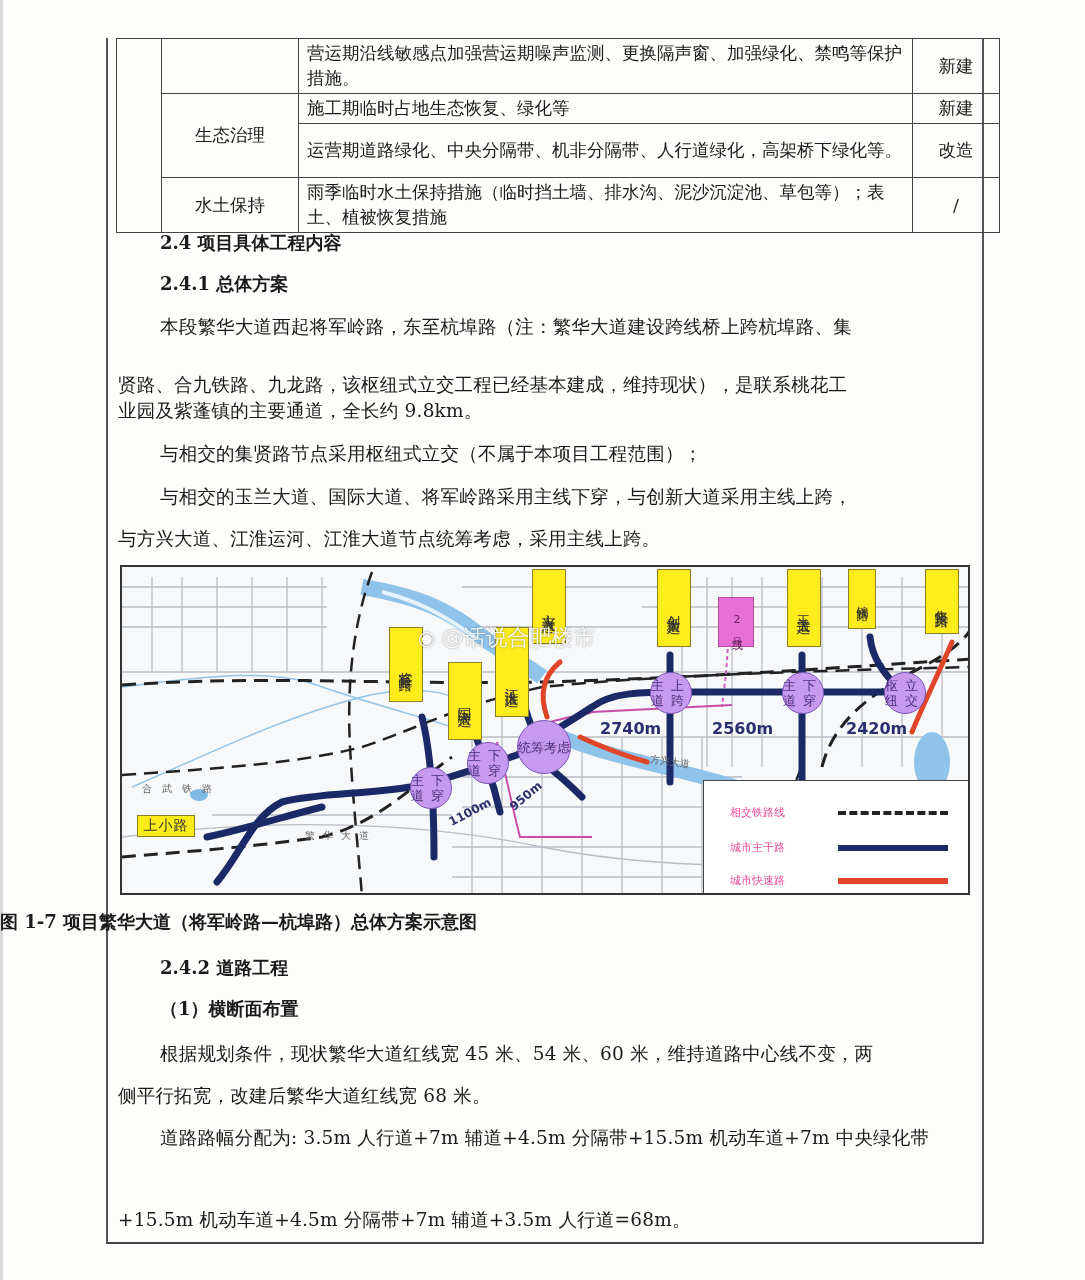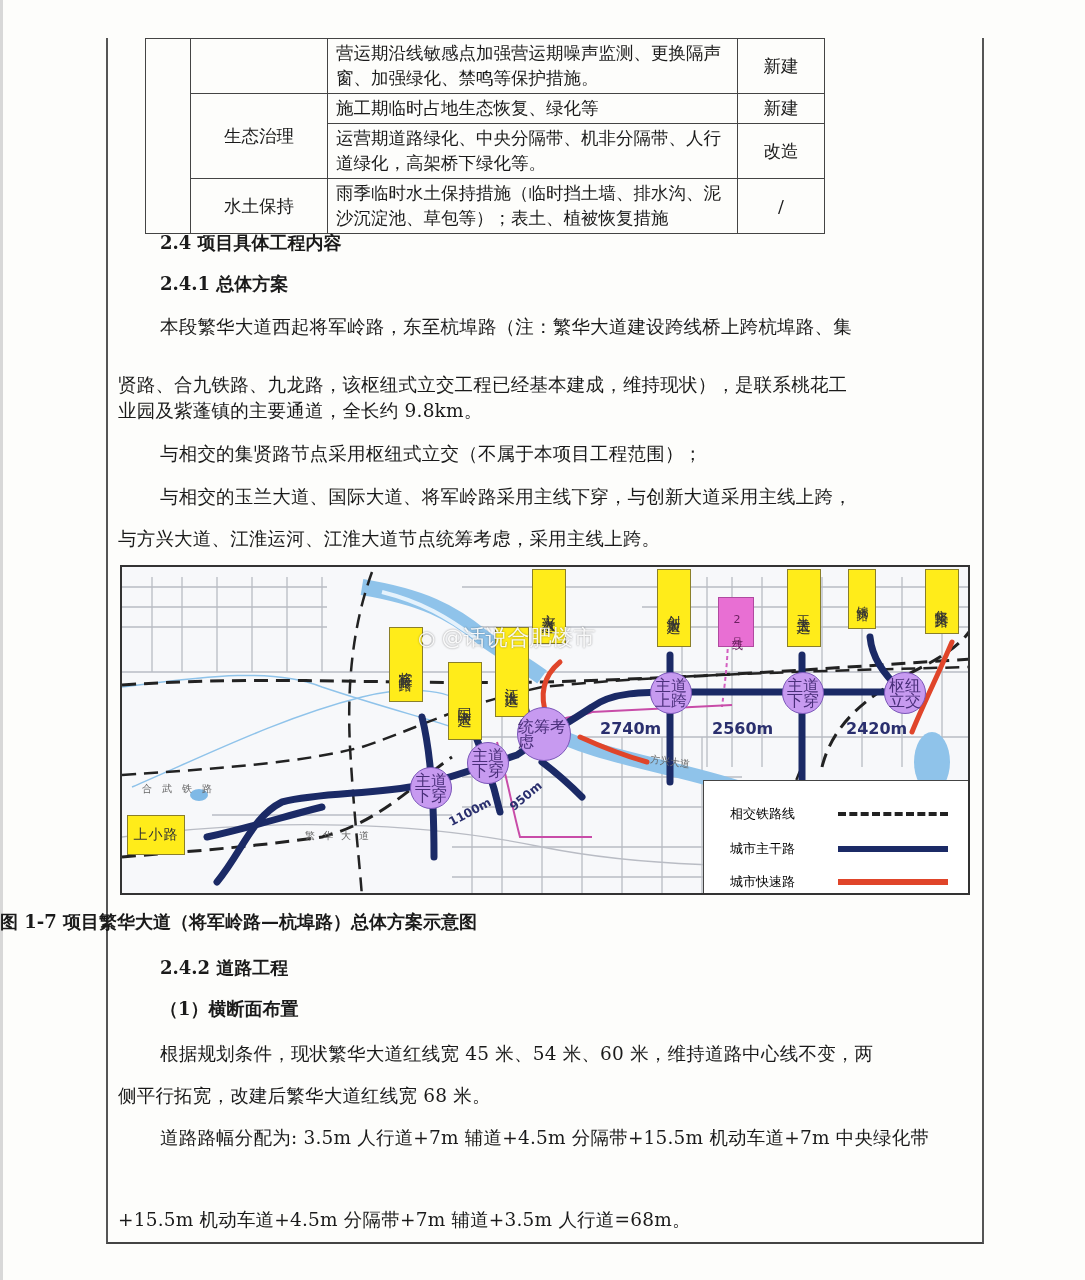--- a/index.html
+++ b/index.html
@@ -7,21 +7,21 @@
     width: 1085px; height: 1280px; background: #fdfdfb; position: relative; overflow: hidden;
     font-family: "DejaVu Serif", "Liberation Serif", serif; color: #1a1a1a;
   }
   .leftedge { position: absolute; left: 0; top: 0; width: 3px; height: 1280px; background: #d8d8d8; }
   .page-frame {
     position: absolute; left: 106px; top: 38px; width: 878px; height: 1206px;
     border-left: 2px solid #555; border-right: 2px solid #555; border-bottom: 2px solid #444;
     box-sizing: border-box;
   }
   table.measures {
-    position: absolute; left: 145px; top: 38px; width: 680px;
+    position: absolute; left: 116px; top: 38px; width: 884px;
     border-collapse: collapse; font-size: 17.5px; line-height: 25px;
   }
   table.measures td { border: 1.5px solid #444; padding: 2px 8px; vertical-align: middle; }
   td.c0 { width: 28px; }
   td.c1 { width: 120px; text-align: center; }
   td.c3 { width: 70px; text-align: center; }
   .sec { position: absolute; font-weight: bold; font-size: 18px; }
   .para { position: absolute; font-size: 18.5px; line-height: 25px; letter-spacing: 0.2px; }
   .map {
     position: absolute; left: 120px; top: 565px; width: 850px; height: 330px;
@@ -31,29 +31,29 @@
   .tag {
     position: absolute; background: #ffec1a; border: 1.5px solid #8a7f2a;
     font-family: "DejaVu Sans", sans-serif; font-size: 14px; color: #333;
     writing-mode: vertical-rl; text-orientation: upright; display: flex; align-items: center; justify-content: center;
     letter-spacing: 2px; box-sizing: border-box;
   }
   .tag.h { writing-mode: horizontal-tb; letter-spacing: 1px; }
   .tag.pink { background: #e86fd3; border-color: #b04aa0; color: #6b2060; font-size: 11px; }
   .node {
     position: absolute; border-radius: 50%; background: #c79af0; border: 1.5px solid #7a56b8;
-    font-family: "DejaVu Sans", sans-serif; font-size: 16px; color: #4a2f7a;
-    display: flex; flex-direction: column; align-items: center; justify-content: center; line-height: 15px;
+    font-family: "DejaVu Sans", sans-serif; font-size: 13px; color: #4a2f7a;
+    display: flex; flex-direction: row; align-items: center; justify-content: center; line-height: 15px;
   }
   .dist { position: absolute; font-family: "DejaVu Sans", sans-serif; font-weight: bold; font-size: 16px; color: #2a2f6e; }
   .small { position: absolute; font-family: "DejaVu Sans", sans-serif; font-size: 10px; color: #666; }
   .legend {
     position: absolute; right: 0; bottom: 0; width: 264px; height: 112px; background: #fff;
     border-left: 1.5px solid #444; border-top: 1.5px solid #444;
-    font-family: "DejaVu Sans", sans-serif; font-size: 13px; color: #000000;
+    font-family: "DejaVu Sans", sans-serif; font-size: 11px; color: #ec4899;
   }
   .legend .row { position: absolute; left: 26px; display: flex; align-items: center; }
   .legend .row span.l { width: 100px; }
   .legend .sw { width: 110px; height: 6px; margin-left: 8px; }
   .watermark {
     position: absolute; left: 418px; top: 623px; font-family: "DejaVu Sans", sans-serif;
     font-size: 22px; color: rgba(255,255,255,0.92); text-shadow: 0 0 2px rgba(0,0,0,0.45);
     display: flex; align-items: center; gap: 6px;
   }
   .caption { position: absolute; left: 0; width: 1085px; top: 910px; text-align: left; font-weight: bold; font-size: 18px; }
@@ -168,31 +168,31 @@
 
   <div class="tag" style="left:267px;top:60px;width:34px;height:75px">将军岭路</div>
   <div class="tag" style="left:326px;top:95px;width:34px;height:78px">国际大道</div>
   <div class="tag" style="left:373px;top:60px;width:34px;height:90px;padding-top:18px">江淮大道</div>
   <div class="tag" style="left:410px;top:2px;width:34px;height:75px">方兴大道</div>
   <div class="tag" style="left:535px;top:2px;width:34px;height:78px">创新大道</div>
   <div class="tag pink" style="left:596px;top:30px;width:36px;height:50px">2号线</div>
   <div class="tag" style="left:665px;top:2px;width:34px;height:78px">玉兰大道</div>
   <div class="tag" style="left:726px;top:2px;width:28px;height:60px;font-size:12px">锦绣路</div>
   <div class="tag" style="left:803px;top:2px;width:34px;height:65px">集贤路</div>
-  <div class="tag h" style="left:5px;top:248px;width:58px;height:40px">上小路</div>
+  <div class="tag h" style="left:15px;top:248px;width:58px;height:22px">上小路</div>
 
   <div class="node" style="left:288px;top:200px;width:40px;height:40px">
     <span>主道</span>
     <span>下穿</span>
   </div>
   <div class="node" style="left:345px;top:175px;width:40px;height:40px">
     <span>主道</span>
     <span>下穿</span>
   </div>
-  <div class="node" style="left:395px;top:140px;width:52px;height:52px">
+  <div class="node" style="left:395px;top:153px;width:52px;height:52px">
     <span>统筹考虑</span>
   </div>
   <div class="node" style="left:528px;top:105px;width:40px;height:40px">
     <span>主道</span>
     <span>上跨</span>
   </div>
   <div class="node" style="left:660px;top:105px;width:40px;height:40px">
     <span>主道</span>
     <span>下穿</span>
   </div>

